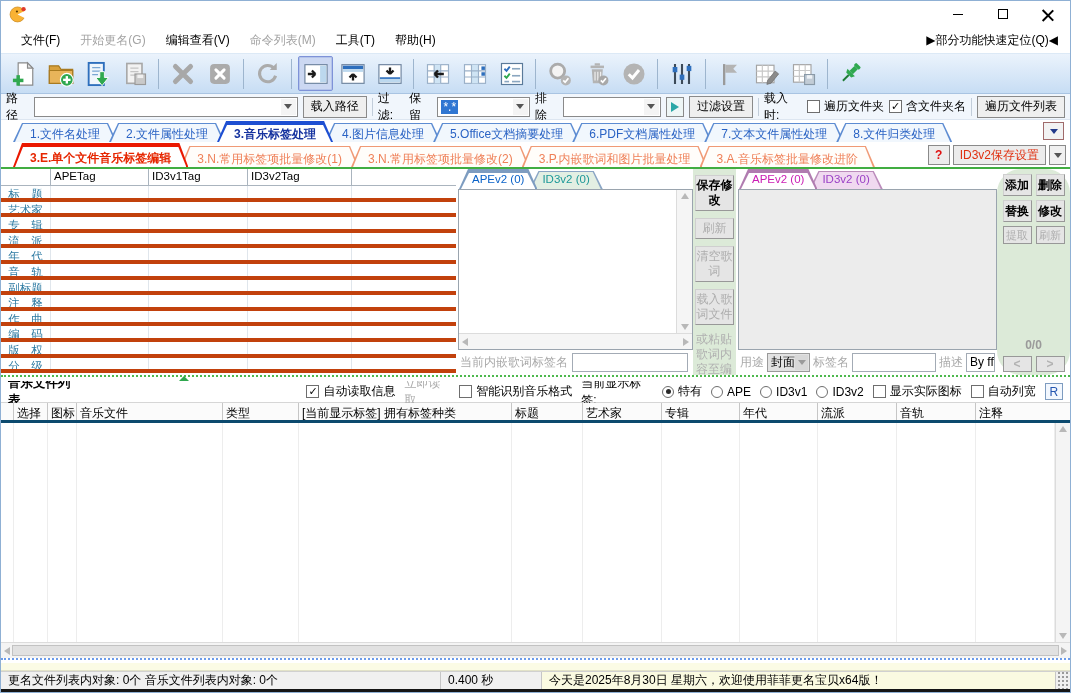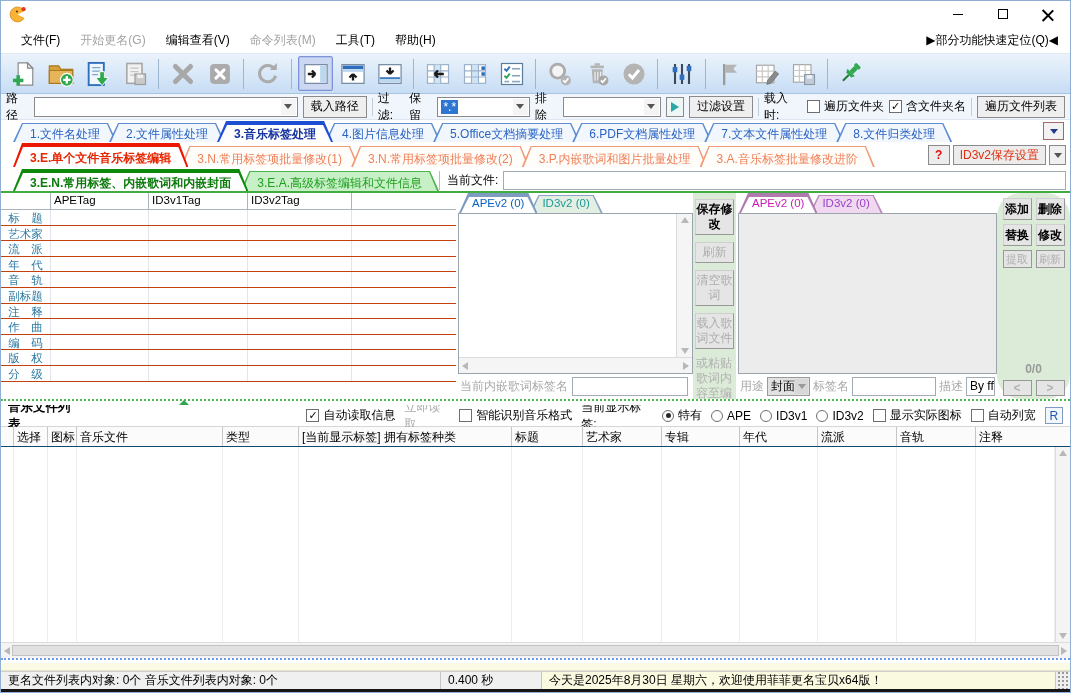--- a/index.html
+++ b/index.html
@@ -75,21 +75,21 @@
   .curfile { flex:1; display:flex; align-items:center; gap:5px; margin:1px 4px 1px 8px; border-left:1px solid #bcbcbc; padding-left:7px; }
   .curfile .input { flex:1; }
   .input { height:19px; border:1px solid #a3abb5; background:#fff; padding:1px 3px; overflow:hidden; white-space:nowrap; }
 
   
   .content { height:208px; flex:none; display:flex; border-top:2px solid #41ad41; background:#fff; }
 
   .tagtable { width:455px; flex:none; font-size:11.5px; }
   .tt-head { display:flex; height:17px; border-bottom:1px solid #aab4be; }
   .tt-head > div { border-right:1px solid #aab4be; padding:1px 3px; overflow:hidden; }
-  .tt-row { display:flex; height:15.6px; border-bottom:1px solid #c2410c; }
+  .tt-row { display:flex; height:15.6px; border-bottom:4px solid #c2410c; }
   .tt-row > div { border-right:1px solid #e0e6ec; overflow:hidden; }
   .tt-label { width:50px; flex:none; color:#2d7aa2; text-align:center; padding-top:1px; }
   .tt-c { width:98px; flex:none; } .tt-c2 { width:99px; flex:none; } .tt-c3 { width:104px; flex:none; }
   .tt-fill { flex:1; border-right:none !important; }
 
   .panel-tabs { height:20px; display:flex; align-items:flex-end; padding-left:3px; }
   .panel-tabs .ttab { height:18px; font-size:11.5px; }
   .panel-tabs .ttab.sel { height:20px; }
   .panel-tabs .lbl { padding:2px 13px 0; }
   .panel-tabs .sel .lbl { padding-top:4px; font-weight:normal; }
@@ -141,21 +141,21 @@
   
   .musiclist { flex:1; display:flex; flex-direction:column; min-height:0; }
   .ml-header { height:22px; flex:none; display:flex; align-items:center; padding:0 7px; gap:9px; background:#fff; border-bottom:1px solid #d6d6d6; }
   .ml-title { font-weight:bold; font-size:12.5px; }
   .graytxt { color:#ababab; }
   .radio { width:12px; height:12px; border:1px solid #6e6e6e; border-radius:50%; background:#fff; position:relative; flex:none; }
   .radio.sel::after { content:""; position:absolute; inset:2.5px; background:#2a2a2a; border-radius:50%; }
   .rgroup { display:inline-flex; align-items:center; gap:4px; white-space:nowrap; }
   .rbtn { width:19px; height:17px; border:1px solid #7e9cc0; background:#f2f7fe; color:#2456b0; display:flex; align-items:center; justify-content:center; margin-left:auto; }
 
-  .ml-cols { height:20px; flex:none; display:flex; background:#fbfbfb; border-bottom:1px solid #0c4a6e; font-size:12px; }
+  .ml-cols { height:20px; flex:none; display:flex; background:#fbfbfb; border-bottom:3px solid #0c4a6e; font-size:12px; }
   .ml-col { border-right:1px solid #c6c6c6; padding:2px 3px; white-space:nowrap; overflow:hidden; flex:none; }
   .c0{width:13px;} .c1{width:34px;} .c2{width:29px;} .c3{width:146px;} .c4{width:76px;} .c5{width:213px;}
   .c6{width:71px;} .c7{width:79px;} .c8{width:78px;} .c9{width:78px;} .c10{width:79px;} .c11{width:79px;} .c12{flex:1;border-right:none;}
   .ml-bodyrow { flex:1; display:flex; min-height:0; }
   .ml-body { flex:1; display:flex; background:#fff; }
   .ml-body > div { border-right:1px solid #ededed; }
   .ml-vscroll { width:15px; flex:none; background:#f4f4f4; border-left:1px solid #dcdcdc; display:flex; flex-direction:column; justify-content:space-between; align-items:center; padding:3px 0; }
   .ml-hscroll { height:16px; flex:none; background:#f4f4f4; border-top:1px solid #dcdcdc; display:flex; align-items:center; padding:0 3px; gap:2px; }
   .hthumb { flex:1; height:11px; background:#e1e1e1; border:1px solid #c2c2c2; }
 
@@ -491,56 +491,47 @@
         <span class="fg"></span>
         <span class="lbl">3.A.音乐标签批量修改进阶</span>
       </div>
     <span class="help-btn">?</span>
     <span class="id3-btn">ID3v2保存设置</span>
     <span class="sm-drop">
         <span class="caret"></span>
       </span>
   </div>
 
-  <div class="tabs tabs-green">
-    <div class="ttab sel">
-        <span class="bg"></span>
-        <span class="fg"></span>
-        <span class="lbl">3.E.N.常用标签、内嵌歌词和内嵌封面</span>
-      </div>
-    <div class="ttab">
-        <span class="bg"></span>
-        <span class="fg"></span>
-        <span class="lbl">3.E.A.高级标签编辑和文件信息</span>
-      </div>
-    <div class="curfile">
-      <span>当前文件:</span>
-      <span class="input"></span>
-    </div>
-  </div>
 
   <div class="content">
 
     <div class="tagtable">
       <div class="tt-head">
         <div class="tt-label"></div>
         <div class="tt-c">APETag</div>
         <div class="tt-c2">ID3v1Tag</div>
         <div class="tt-c3">ID3v2Tag</div>
         <div class="tt-fill"></div>
       </div>
       <div class="tt-row">
           <div class="tt-label">标　题</div>
           <div class="tt-c"></div>
           <div class="tt-c2"></div>
           <div class="tt-c3"></div>
           <div class="tt-fill"></div>
         </div>
       <div class="tt-row">
           <div class="tt-label">艺术家</div>
+          <div class="tt-c"></div>
+          <div class="tt-c2"></div>
+          <div class="tt-c3"></div>
+          <div class="tt-fill"></div>
+        </div>
+      <div class="tt-row">
+          <div class="tt-label">专　辑</div>
           <div class="tt-c"></div>
           <div class="tt-c2"></div>
           <div class="tt-c3"></div>
           <div class="tt-fill"></div>
         </div>
       <div class="tt-row">
           <div class="tt-label">流　派</div>
           <div class="tt-c"></div>
           <div class="tt-c2"></div>
           <div class="tt-c3"></div>

